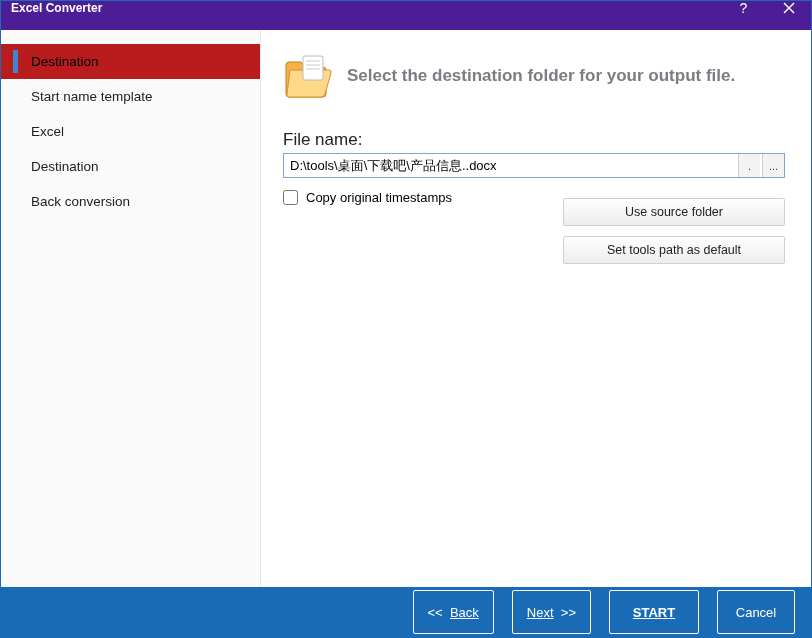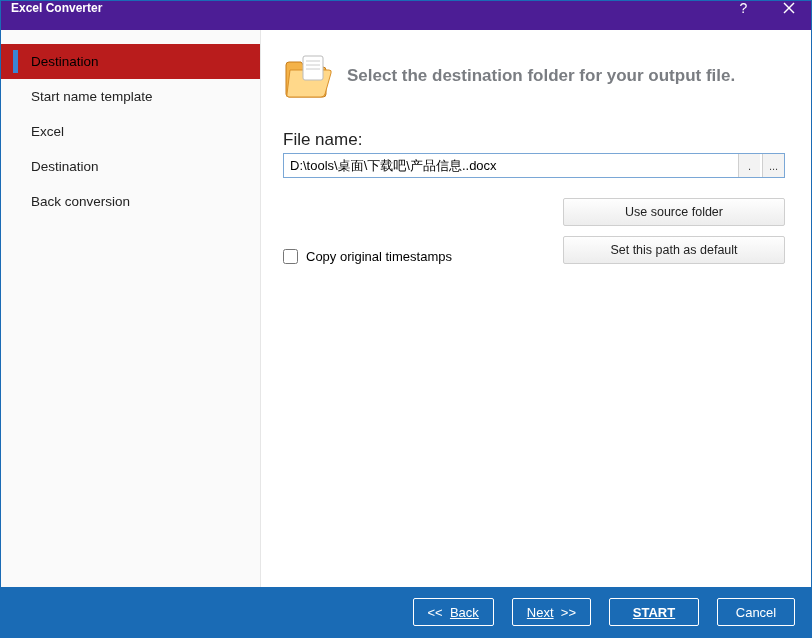--- a/index.html
+++ b/index.html
@@ -119,21 +119,21 @@
   display: flex;
   align-items: center;
   justify-content: center;
 }
 .below-row {
   display: flex;
   justify-content: space-between;
 }
 .check-row {
   display: flex;
-  align-items: flex-end;
+  align-items: flex-start;
   gap: 8px;
   margin-top: 2px;
 }
 .check-row input[type=checkbox] {
   width: 15px; height: 15px;
 }
 .right-btns {
   display: flex;
   flex-direction: column;
   gap: 10px;
@@ -153,21 +153,21 @@
   height: 50px;
   background: #1a6bb5;
   display: flex;
   align-items: center;
   justify-content: flex-end;
   padding: 0 16px;
   gap: 18px;
 }
 .foot-btn {
   min-width: 78px;
-  height: 28px;
+  height: 44px;
   background: #1a6bb5;
   border: 1px solid #fff;
   color: #fff;
   font-size: 13px;
   padding: 0 14px;
   cursor: pointer;
   border-radius: 2px;
 }
 .foot-btn.start {
   font-weight: 700;
@@ -234,21 +234,21 @@
         <button class="small-btn">...</button>
       </div>
 
       <div class="below-row">
         <label class="check-row">
           <input type="checkbox" style="">
           <span>Copy original timestamps</span>
         </label>
         <div class="right-btns">
           <button class="soft-btn">Use source folder</button>
-          <button class="soft-btn">Set this path as default</button>
+          <button class="soft-btn">Set tools path as default</button>
         </div>
       </div>
     </div>
 
   </div>
 
   <div class="footer">
     <button class="foot-btn">&lt;&lt;&nbsp;&nbsp;<span class="ul">Back</span></button>
     <button class="foot-btn"><span class="ul">Next</span>&nbsp;&nbsp;&gt;&gt;</button>
     <button class="foot-btn start">START</button>

